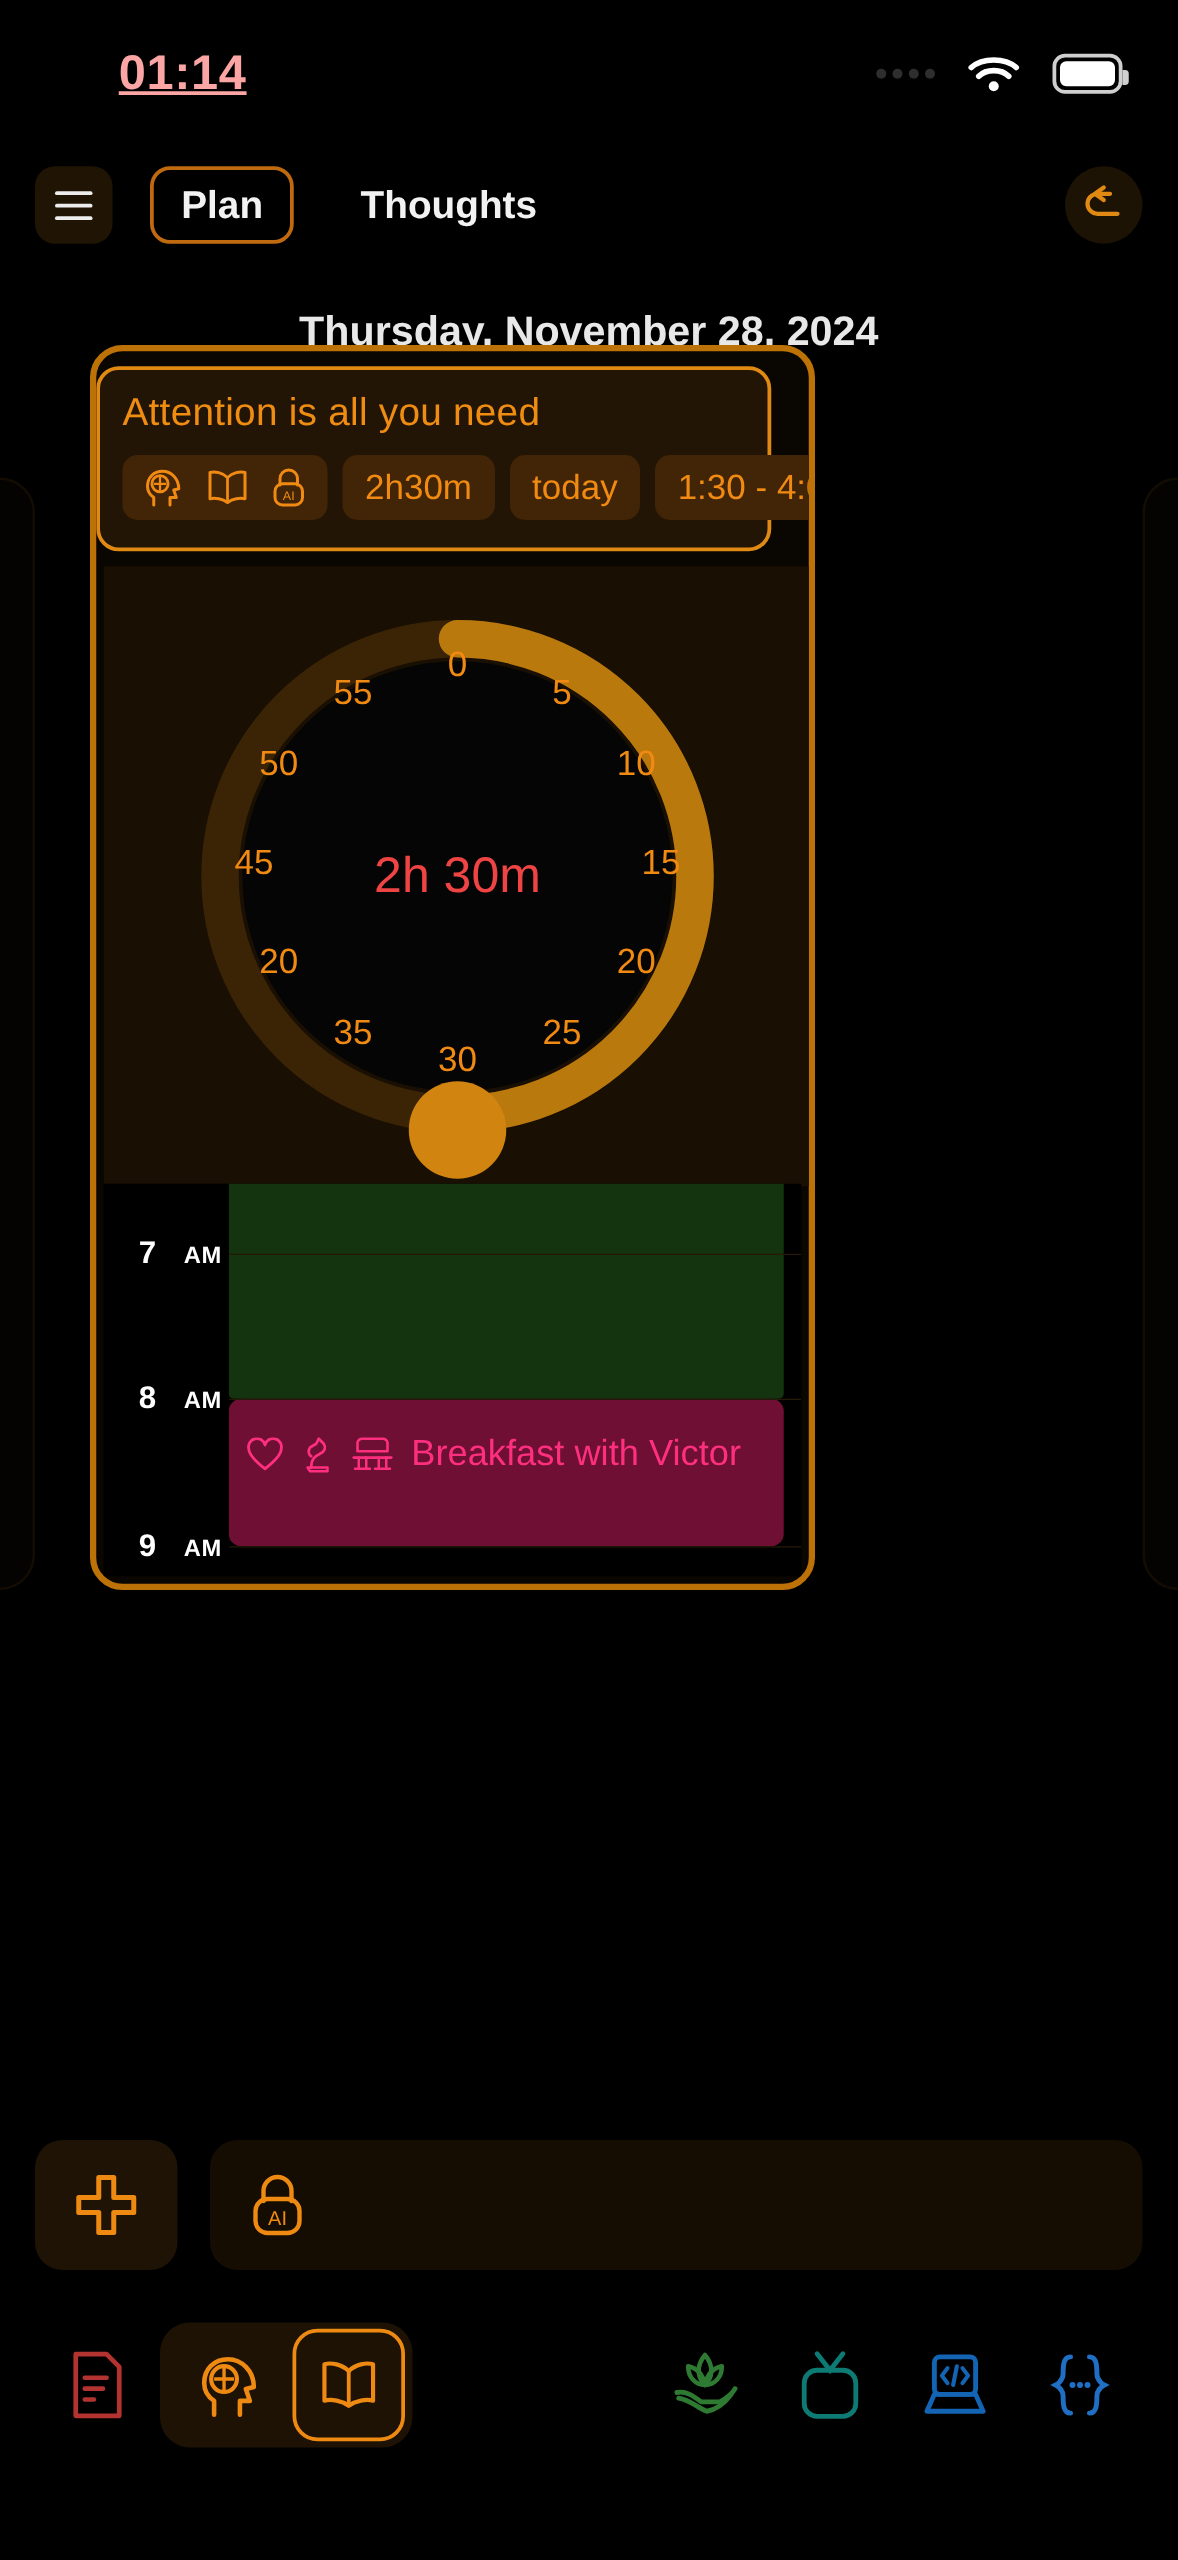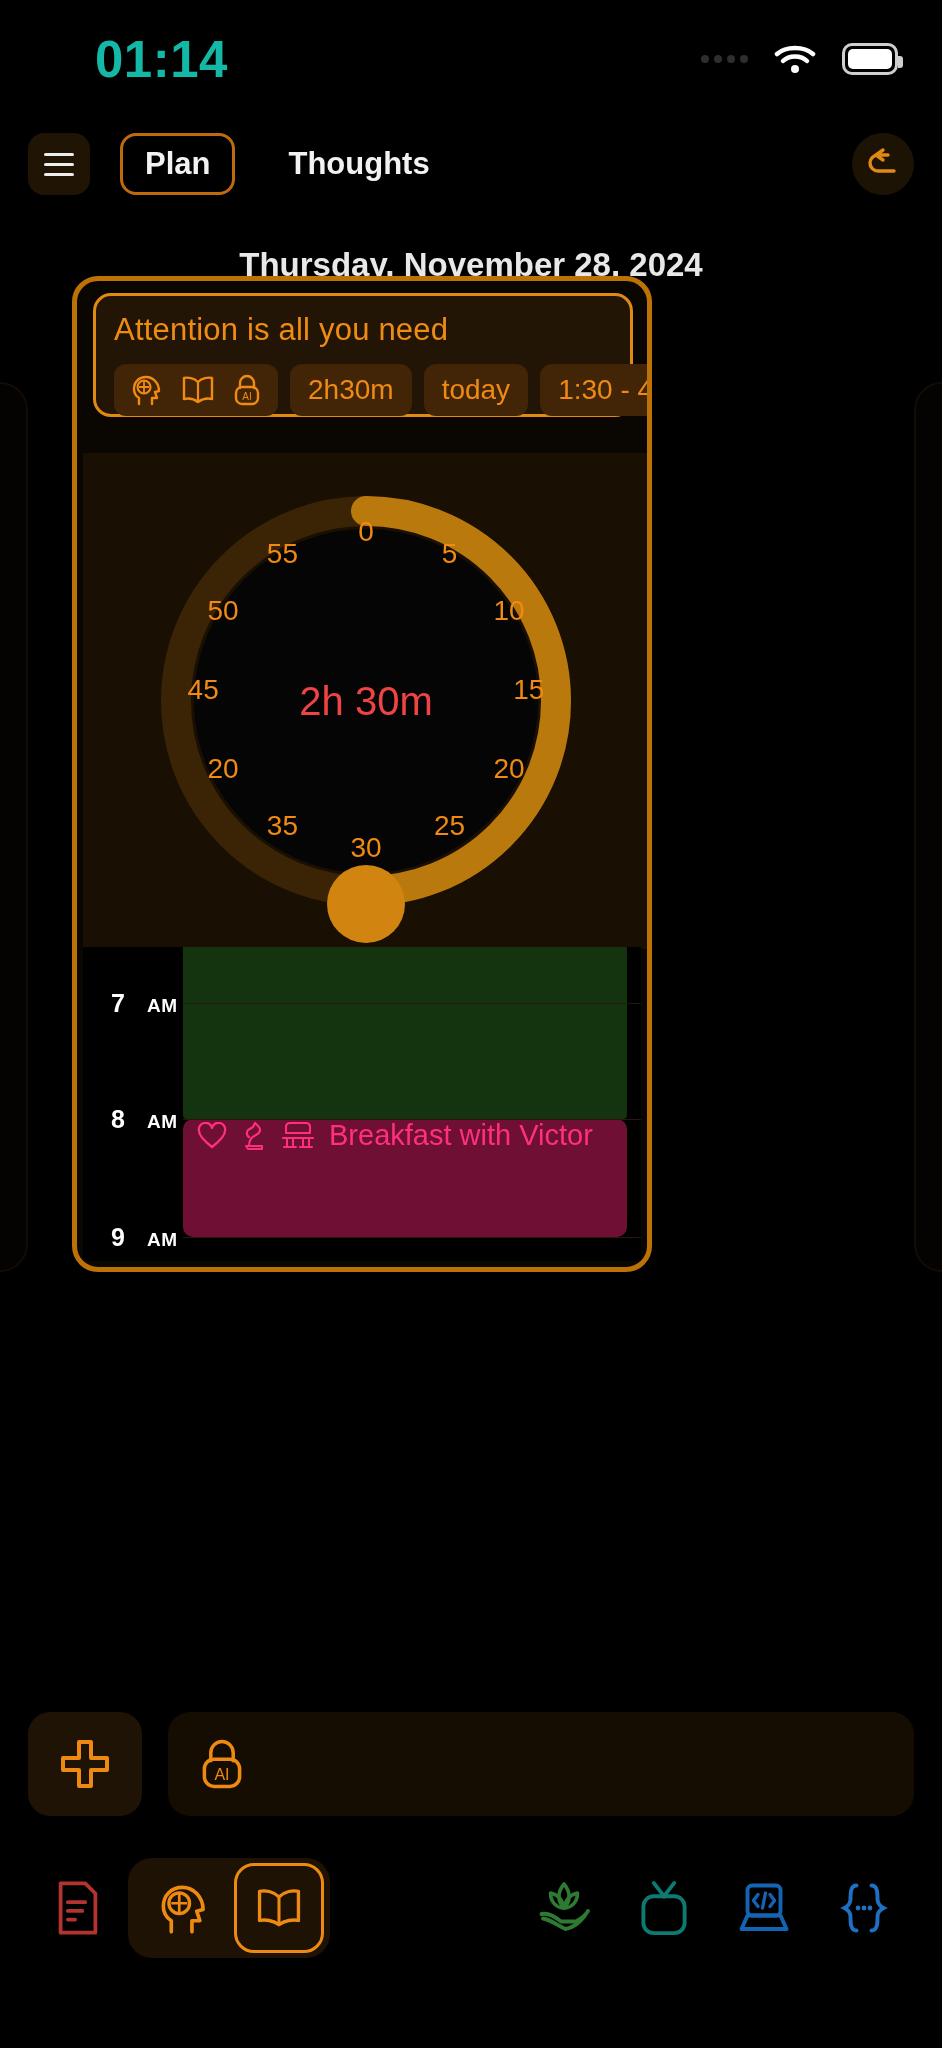--- a/index.html
+++ b/index.html
@@ -10,21 +10,21 @@
     overflow: hidden;
   }
   .phone { position: relative; width: 942px; height: 2048px; background: #000; }
 
   
   .statusbar {
     position: absolute; top: 0; left: 0; right: 0; height: 118px;
     display: flex; align-items: center; justify-content: space-between;
     padding: 0 44px 0 40px;
   }
-  .clock { color: #14b8a6; font-size: 51px; font-weight: 700; letter-spacing: .5px; padding-left: 55px;}
+  .clock { color: #fca5a5; font-size: 39px; font-weight: 700; letter-spacing: .5px; padding-left: 55px; text-decoration: underline;}
   .status-right { display: flex; align-items: center; gap: 26px; }
   .dots { display: flex; gap: 5px; align-items: center; }
   .dots i { width: 8px; height: 8px; background: #2e2e2e; border-radius: 50%; display: block; }
   .wifi { width: 42px; height: 32px; position: relative; }
   .battery {
     width: 56px; height: 32px; border: 3px solid #cfcfcf; border-radius: 10px;
     position: relative; background: transparent; padding: 3px;
   }
   .battery::after {
     content: ""; position: absolute; right: -8px; top: 10px;
@@ -70,21 +70,21 @@
   .peek.right { right: -32px; }
 
   
   .card {
     position: absolute; left: 72px; top: 276px; width: 580px; height: 996px;
     border: 5px solid #bd7208; border-radius: 26px; background: #0a0601; overflow: hidden;
   }
 
   
   .card-head {
-    position: absolute; left: 16px; top: 12px; width: 540px; height: 124px;
+    position: absolute; left: 0; top: 12px; width: 540px; height: 148px;
     border: 3px solid #e08a14; border-radius: 18px;
     background: #231506;
     padding: 16px 0 0 18px;
   }
   .card-title { color: #ef8c12; font-size: 31px; font-weight: 400; letter-spacing: .2px; }
   .chips { display: flex; gap: 12px; margin-top: 16px; }
   .chip {
     background: #412506; border-radius: 12px; height: 52px;
     display: flex; align-items: center; gap: 14px; padding: 0 18px;
     color: #f08a12; font-size: 28px; white-space: nowrap; flex: 0 0 auto;
@@ -118,21 +118,21 @@
   }
   .cal-gutter { position: absolute; left: 0; top: 0; width: 100px; bottom: 0; background: #000; z-index: 3;}
   .hourlabel {
     position: absolute; left: 28px; color: #fff; font-size: 25px; font-weight: 700;
     transform: translateY(-50%); display: flex; align-items: baseline; gap: 6px;
   }
   .hourlabel small { font-size: 19px; font-weight: 700; letter-spacing: .5px; margin-left: 16px; }
   .hourline { position: absolute; left: 100px; right: 0; height: 1px; background: #241a07; }
   .ev {
     position: absolute; left: 100px; right: 14px; border-radius: 4px;
-    padding: 0 14px; overflow: hidden; text-align: right;
+    padding: 28px 14px; overflow: hidden; text-align: right;
   }
   .ev.green { background: #14330f; }
   .ev.pink { background: #6e0f33; border-radius: 10px; }
   .ev-row { display: flex; align-items: center; gap: 14px; }
   .ev-title { color: #ff2f7f; font-size: 29px; white-space: nowrap; }
 
   
   .compose { position: absolute; left: 28px; right: 28px; top: 1712px; height: 104px; display: flex; gap: 26px; }
   .add-btn { width: 114px; height: 104px; border-radius: 22px; background: #1e1304;
              display: flex; align-items: center; justify-content: center; flex: 0 0 auto;}

